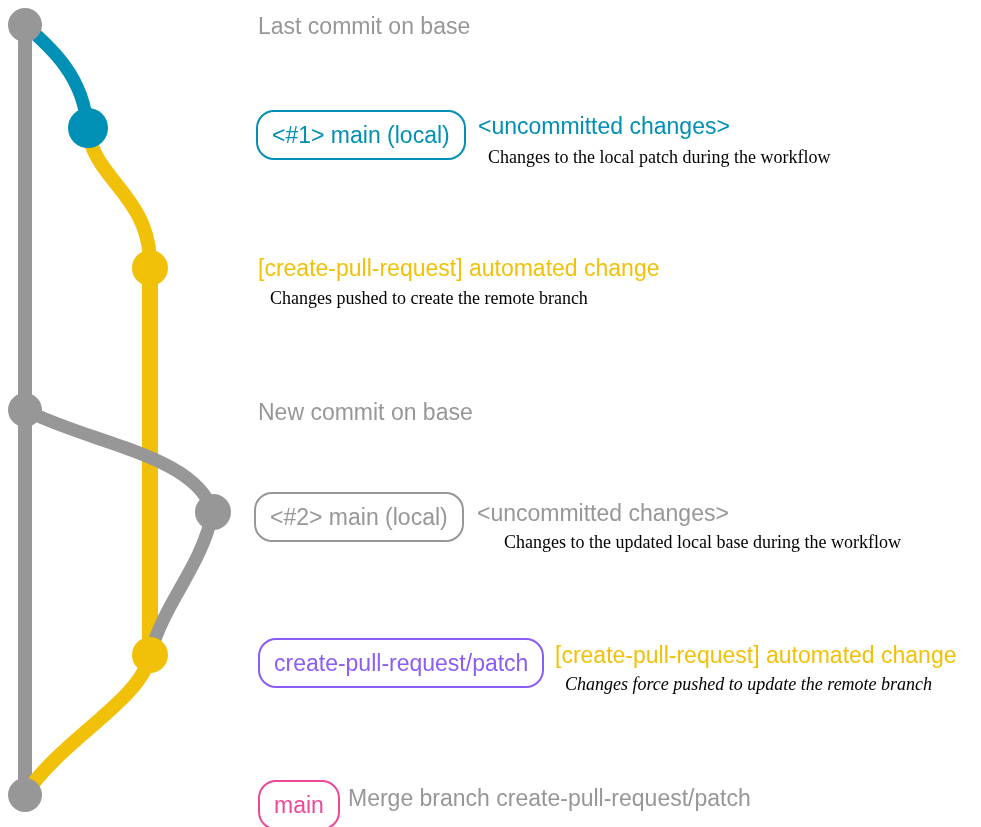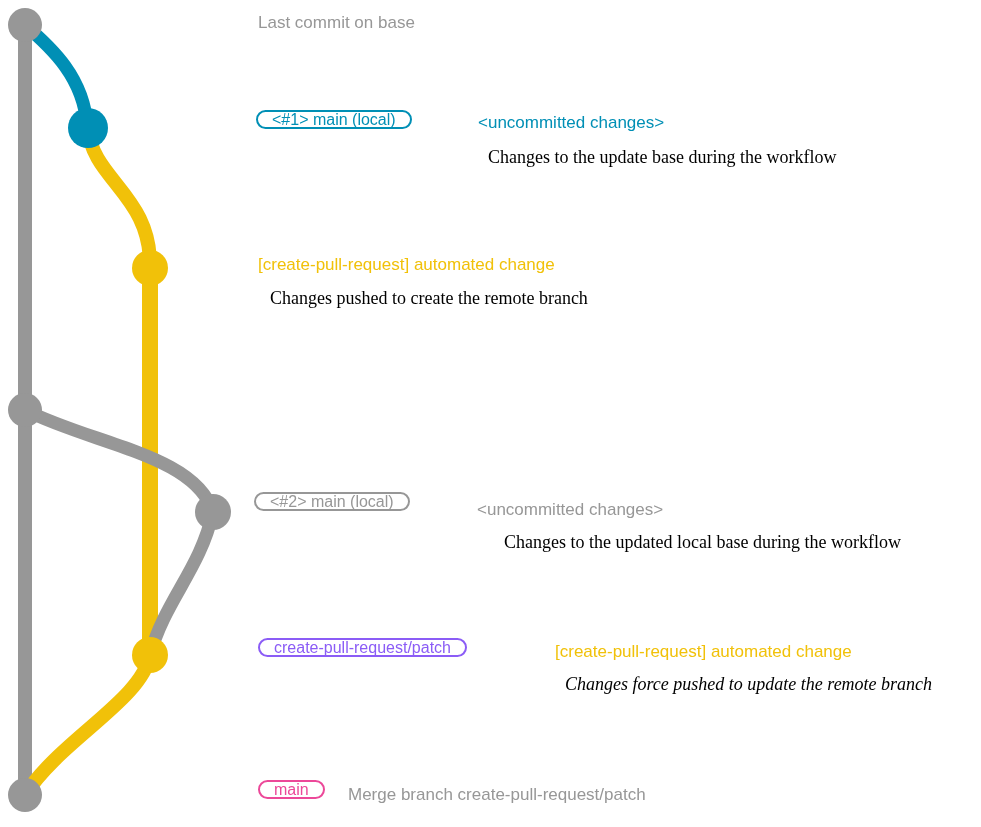--- a/index.html
+++ b/index.html
@@ -17,44 +17,44 @@
   }
   svg.graph {
     position: absolute;
     left: 0;
     top: 0;
     width: 981px;
     height: 827px;
   }
   .lbl {
     position: absolute;
-    font-size: 17px;
+    font-size: 23px;
     line-height: 1.1;
     white-space: nowrap;
     letter-spacing: 0px;
   }
   .note {
     position: absolute;
     font-family: "Liberation Serif", serif;
     font-size: 18px;
     line-height: 1.15;
     color: #000000;
     white-space: nowrap;
   }
   .badge {
     position: absolute;
     display: inline-flex;
     align-items: center;
     justify-content: center;
-    height: 19px;
+    height: 50px;
     padding: 0 14px;
     box-sizing: border-box;
     border: 2px solid currentColor;
     border-radius: 18px;
-    font-size: 16px;
+    font-size: 23px;
     white-space: nowrap;
     background: #ffffff;
   }
 </style>
 </head>
 <body>
 
 <div class="canvas">
 
   <svg class="graph" viewBox="0 0 981 827" xmlns="http://www.w3.org/2000/svg">
@@ -79,25 +79,26 @@
     <circle cx="25" cy="410" r="17" fill="#979797"></circle>
     <circle cx="213" cy="512" r="18" fill="#979797"></circle>
     <circle cx="150" cy="655" r="18" fill="#f1c109"></circle>
     <circle cx="25" cy="795" r="17" fill="#979797"></circle>
   </svg>
 
   <div class="lbl" style="left: 258px; top: 14px; color: rgb(151, 151, 151);">Last commit on base</div>
 
   <div class="badge" style="left: 256px; top: 110px; color: rgb(0, 143, 181);">&lt;#1&gt; main (local)</div>
   <div class="lbl" style="left: 478px; top: 114px; color: rgb(0, 143, 181);">&lt;uncommitted changes&gt;</div>
-  <div class="note" style="left:488px; top:147px;">Changes to the update base during the workflow</div>
+  <div class="note" style="left:488px; top:147px;">Changes to the local patch during the workflow</div>
 
   <div class="lbl" style="left: 258px; top: 256px; color: rgb(241, 193, 9);">[create-pull-request] automated change</div>
   <div class="note" style="left:270px; top:288px;">Changes pushed to create the remote branch</div>
 
+  <div class="lbl" style="left: 258px; top: 400px; color: rgb(151, 151, 151);">New commit on base</div>
 
   <div class="badge" style="left: 254px; top: 492px; color: rgb(151, 151, 151);">&lt;#2&gt; main (local)</div>
   <div class="lbl" style="left: 477px; top: 501px; color: rgb(151, 151, 151);">&lt;uncommitted changes&gt;</div>
   <div class="note" style="left:488px; top:532px;margin-left:16px;">Changes to the updated local base during the workflow</div>
 
   <div class="badge" style="left: 258px; top: 638px; color: #8b5cf6;">create-pull-request/patch</div>
   <div class="lbl" style="left: 555px; top: 643px; color: rgb(241, 193, 9);">[create-pull-request] automated change</div>
   <div class="note" style="left:565px; top:674px;font-style:italic;">Changes force pushed to update the remote branch</div>
 
   <div class="badge" style="left: 258px; top: 780px; color: #ec4899;">main</div>

